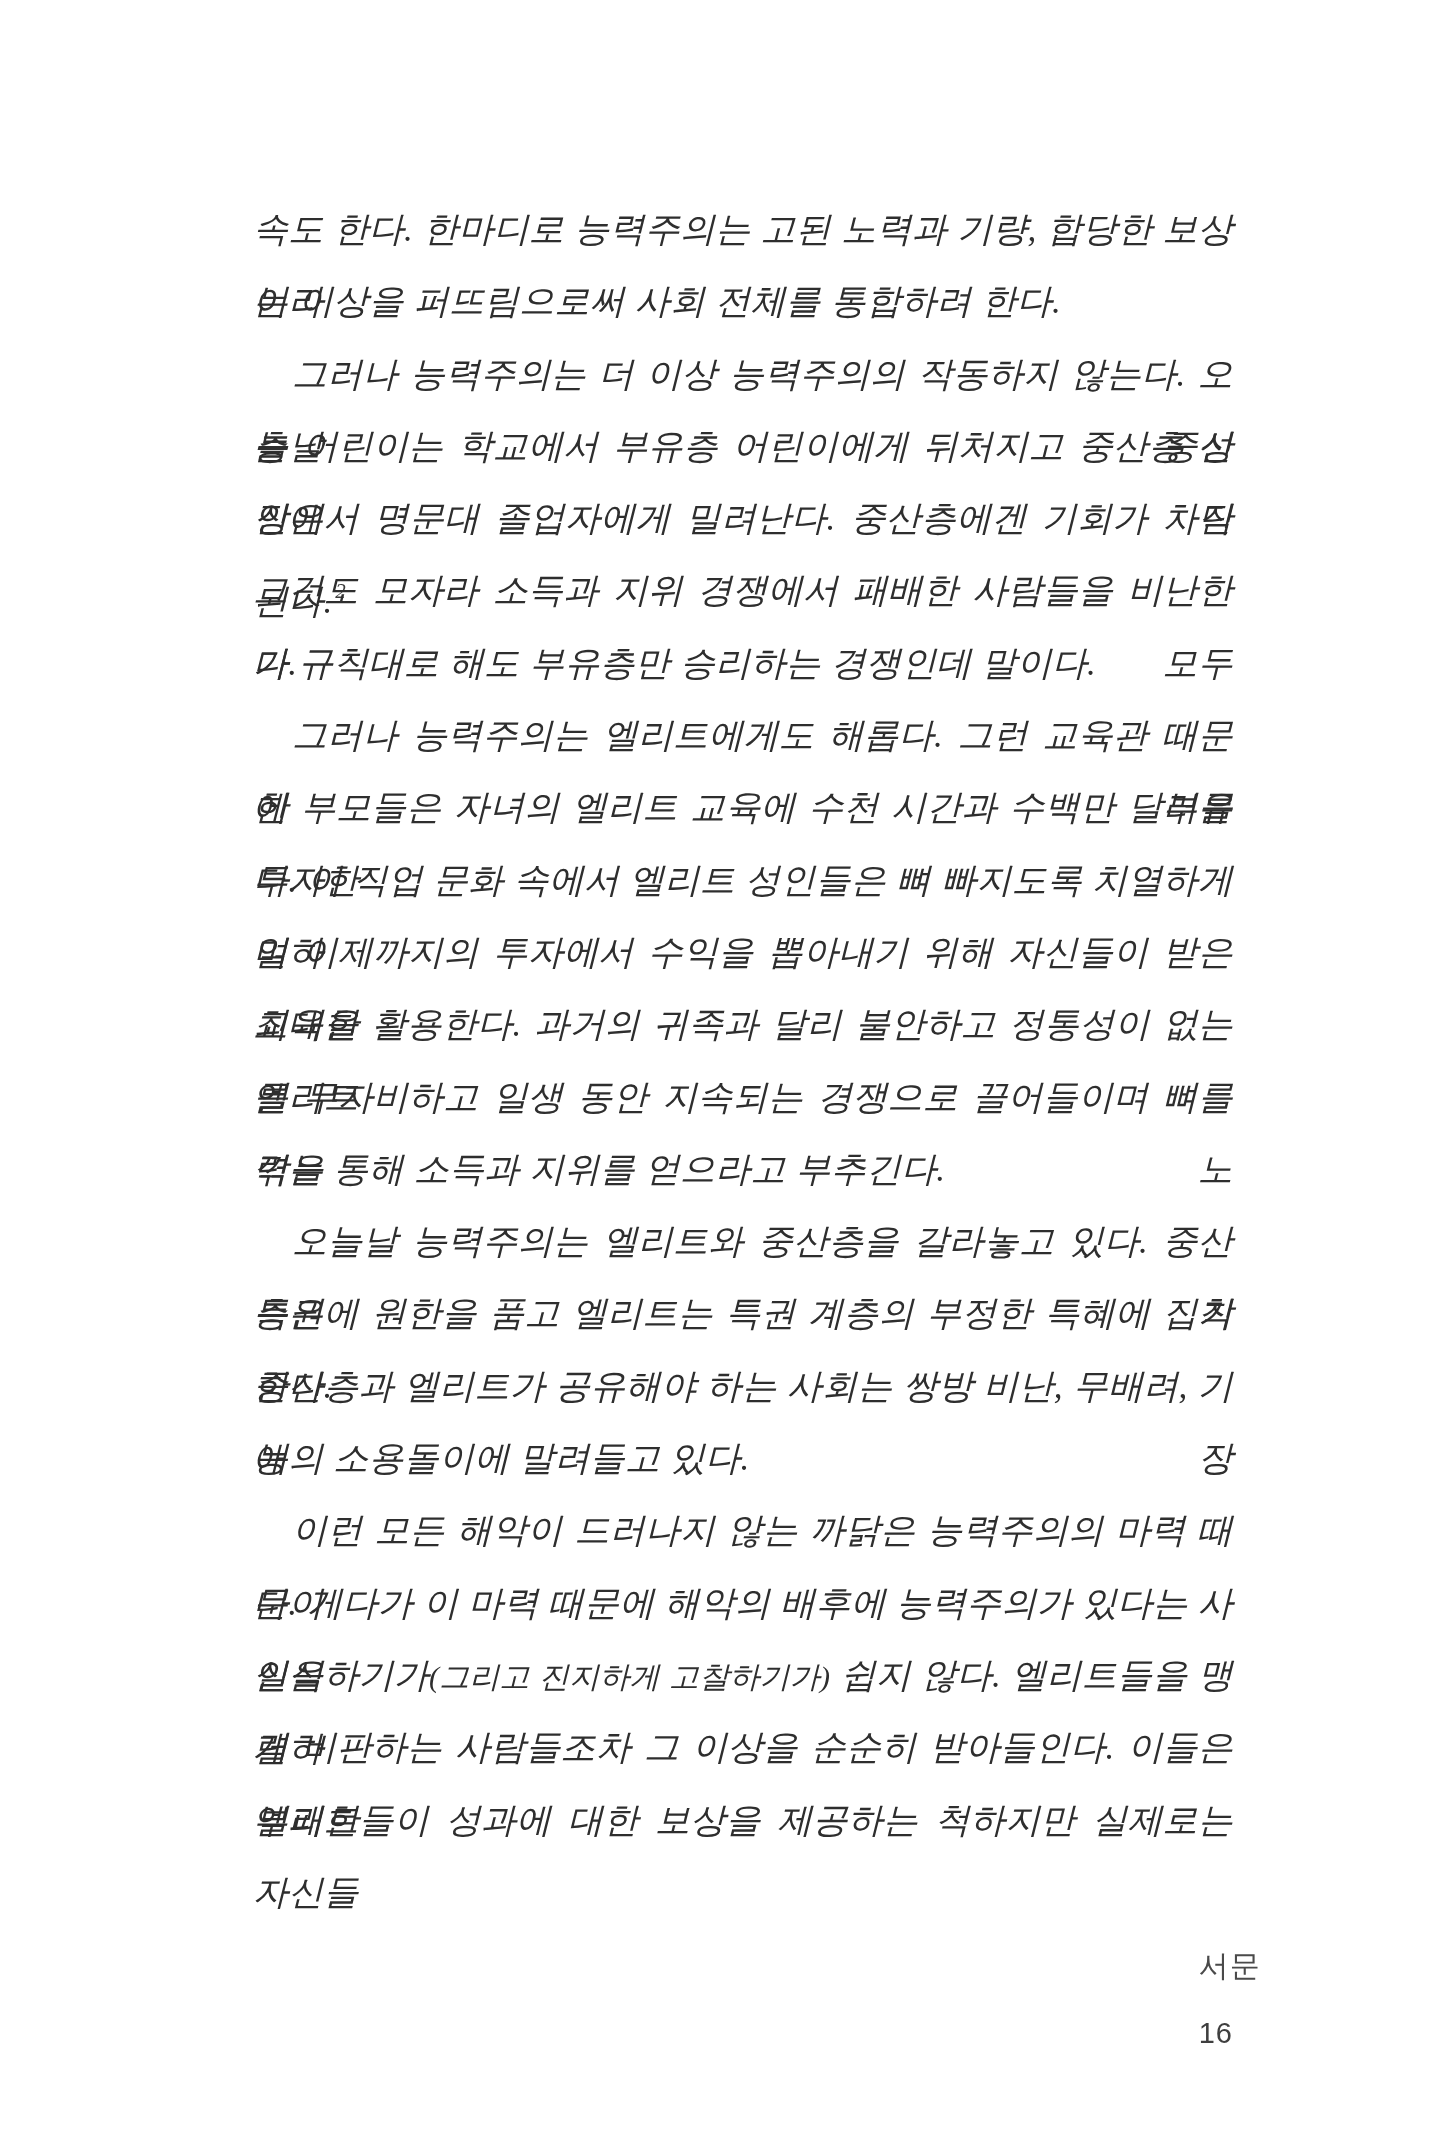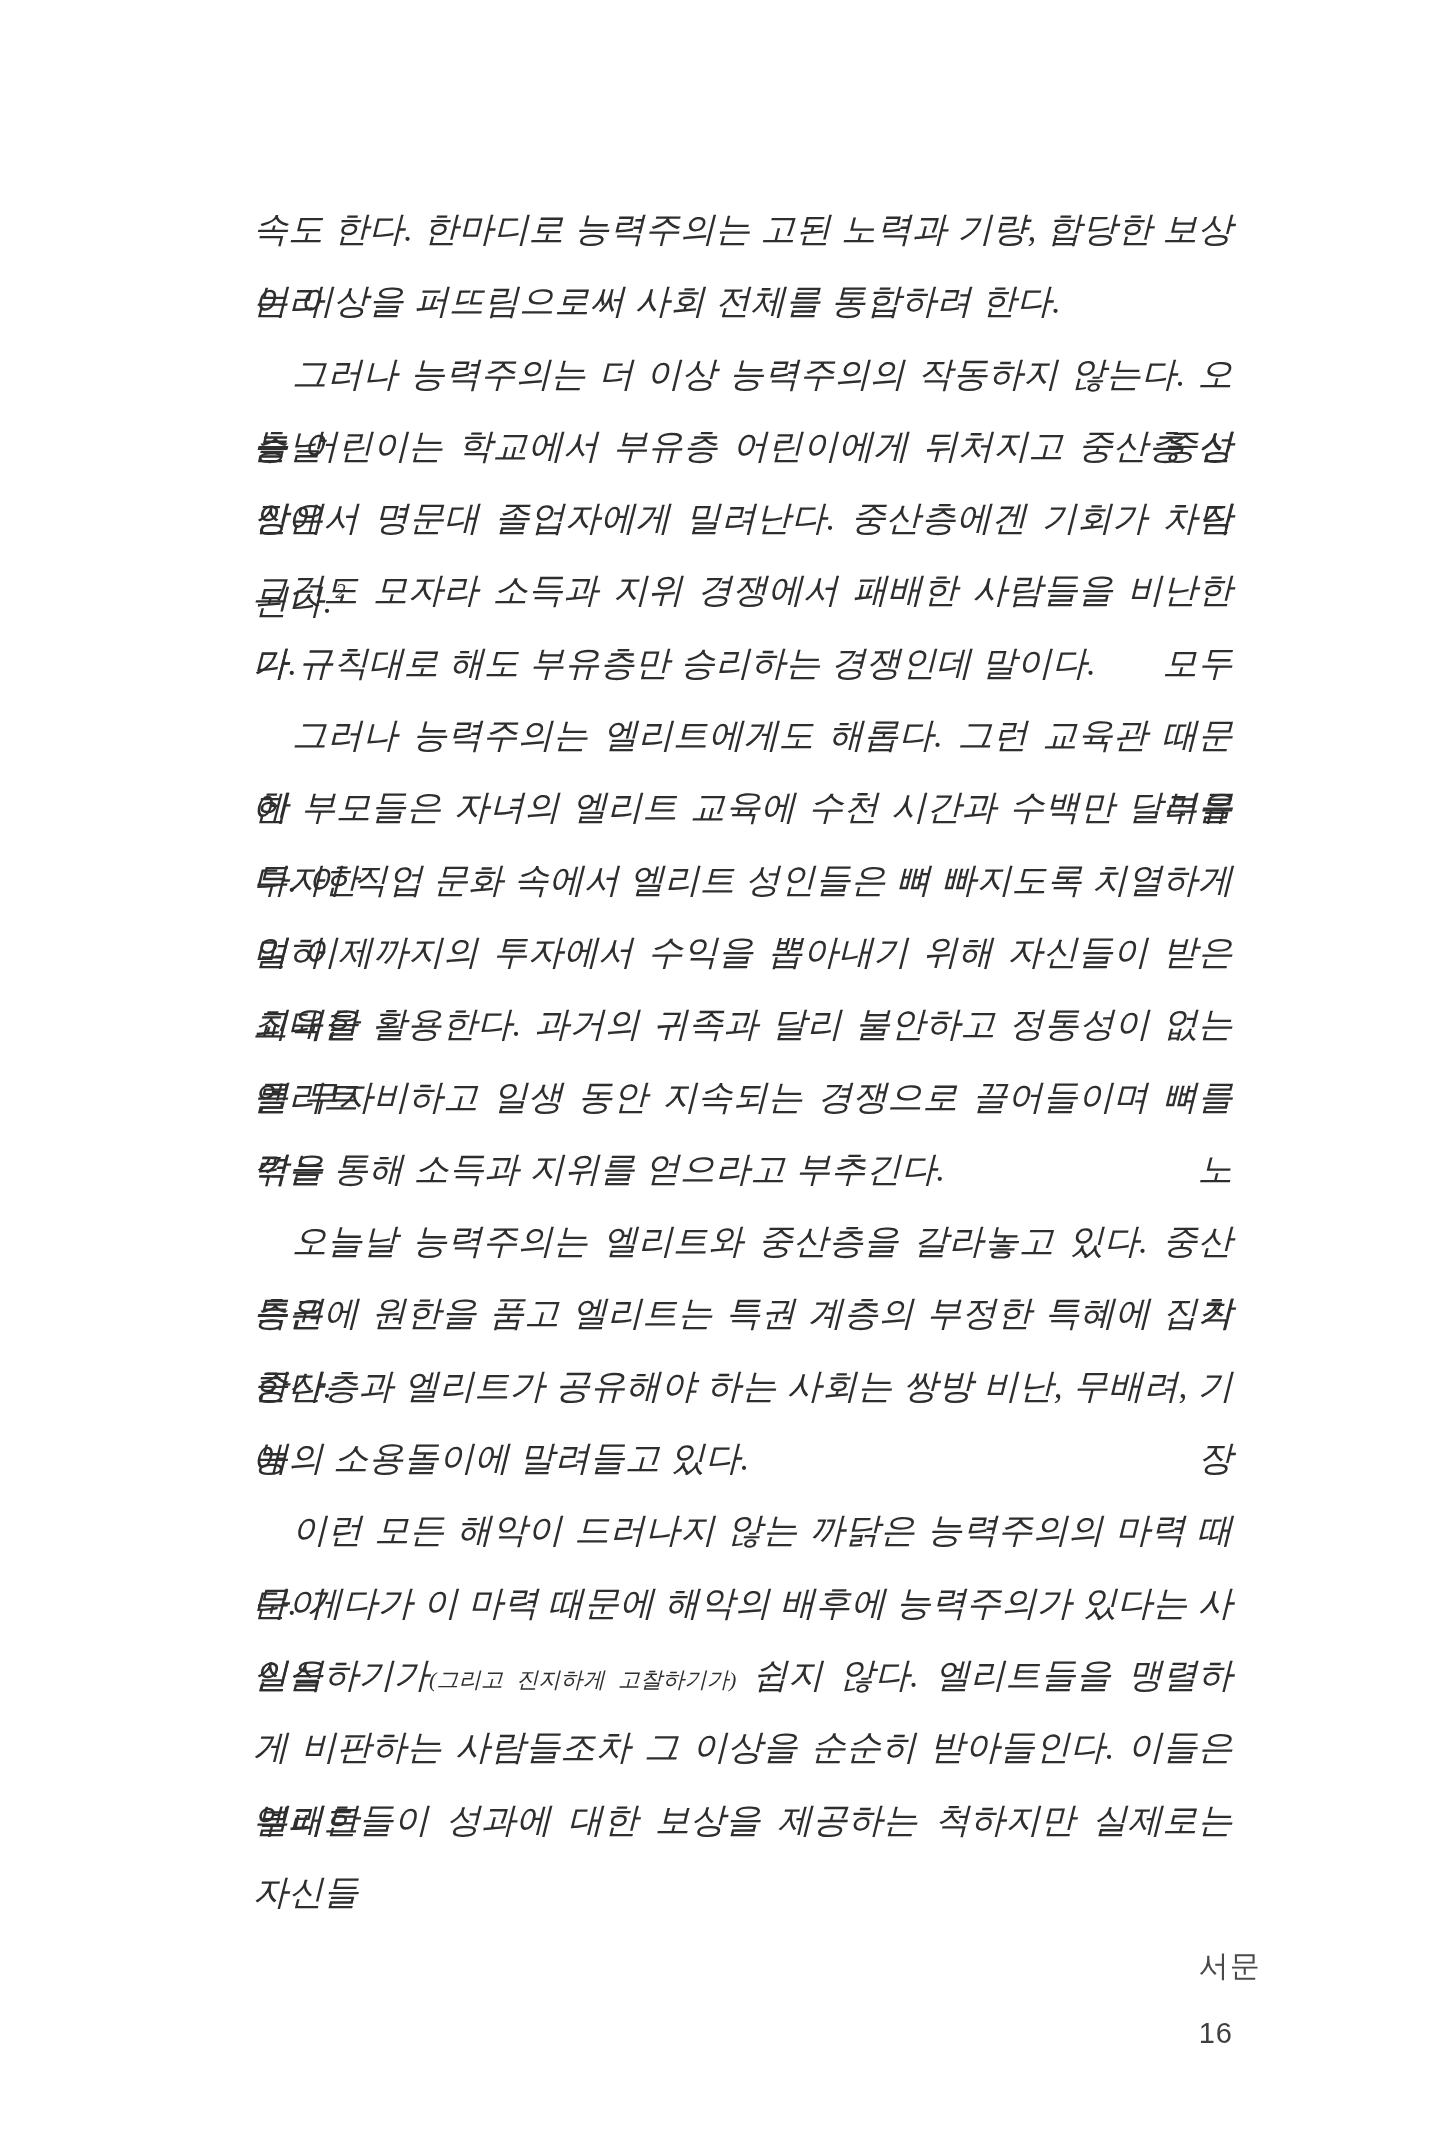--- a/index.html
+++ b/index.html
@@ -37,21 +37,21 @@
     font-style: italic;
   }
   .line.no-just {
     text-align: right;
     text-align-last: left;
   }
   .line.indent {
     text-indent: 39px;
   }
   .seg-small {
-    font-size: 22px;
+    font-size: 30px;
   }
   .seg-sup {
     font-size: 21px;
     vertical-align: 15px;
     margin-left: 3px;
     color: #3a3a3a;
   }
   .footer {
     position: absolute;
     top: 1946px;

